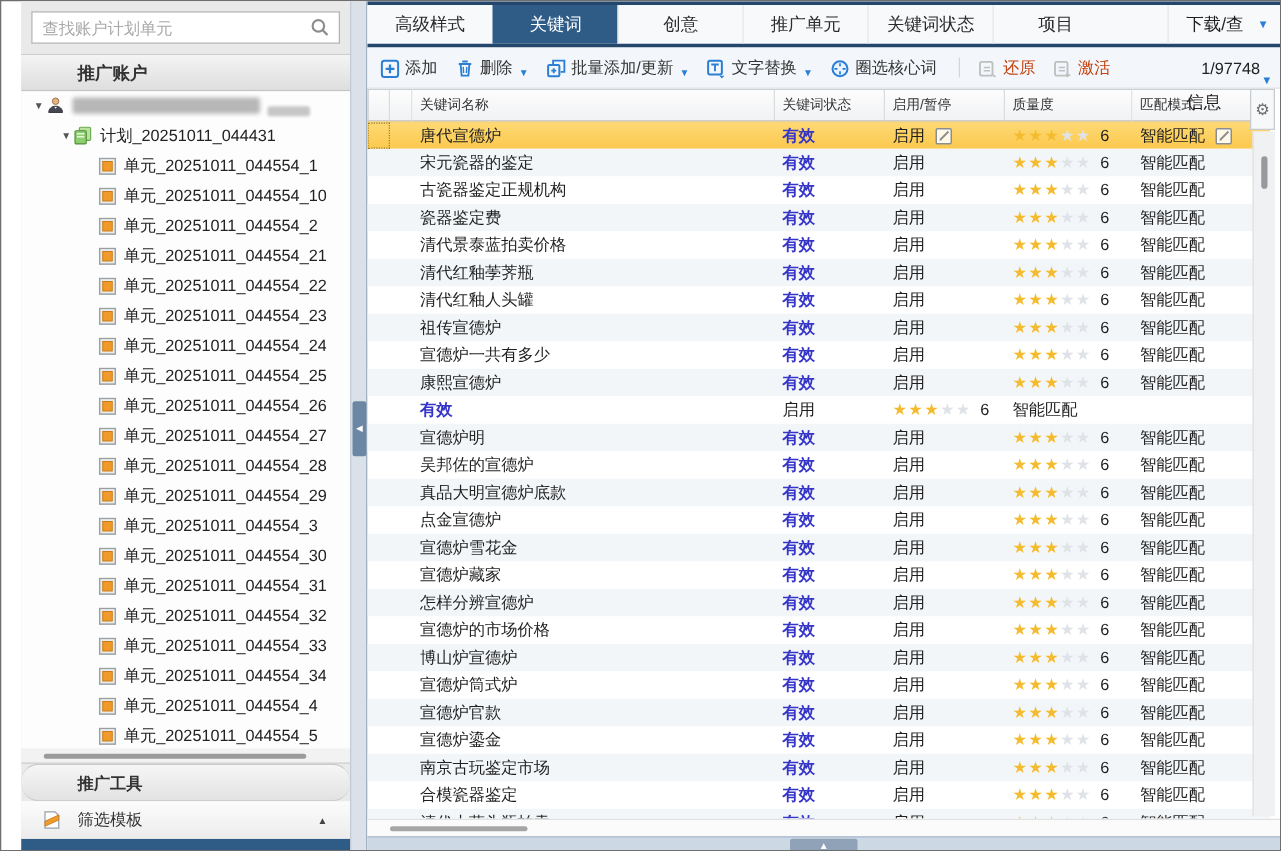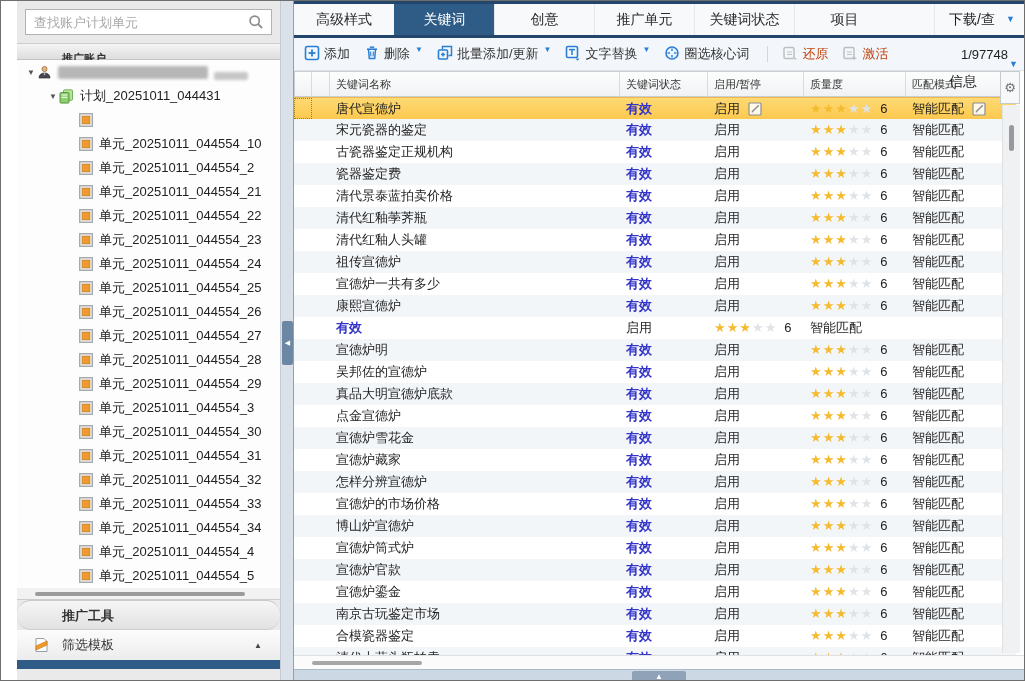--- a/index.html
+++ b/index.html
@@ -6,21 +6,21 @@
   html,body { background:#fff; }
   body { font-family: "Liberation Sans", "DejaVu Sans", sans-serif; }
   .app { width:1025px; height:681px; border:1px solid #6e6e6e; display:flex; overflow:hidden; background:#fff;padding-left:16px; }
 
   
   .sidebar { width:263px; display:flex; flex-direction:column; background:#eaeaea; flex:none; }
   .search-wrap { height:42px; padding:8px 8px 0 8px; background:#e9e9e9; position:relative; }
   .search-wrap input { width:100%; height:26px; border:1px solid #b2b2b2; padding:0 26px 0 8px; font-size:13px; color:#333; background:#fff; font-family:inherit; }
   .search-wrap input::placeholder { color:#a9a9a9; }
   .search-ic { position:absolute; right:16px; top:13px; }
-  .side-header { height:17px; line-height:28px; background:linear-gradient(#f4f4f4,#dedede); border-top:1px solid #cdcdcd; border-bottom:1px solid #c3c3c3; font-size:11px; font-weight:bold; color:#333; padding-left:45px; }
+  .side-header { height:30px; line-height:28px; background:linear-gradient(#f4f4f4,#dedede); border-top:1px solid #cdcdcd; border-bottom:1px solid #c3c3c3; font-size:14px; font-weight:bold; color:#333; padding-left:45px; }
   .tree { height:528px; background:#fdfdfd; overflow:hidden; font-size:13px; color:#222; }
   .trow { height:24px; display:flex; align-items:center; white-space:nowrap; cursor:default; }
   .trow .tw { width:12px; text-align:center; font-size:8px; color:#555; flex:none; }
   .trow .ticon { flex:none; display:inline-flex; margin-right:6px; }
   .tlabel { overflow:hidden; }
   .acct { padding-left:8px; }
   .blur-name { width:150px; height:13px; background:#b7b7b7; border-radius:2px; filter:blur(1.6px); }
   .blur-tail { width:34px; height:8px; background:#c6c6c6; border-radius:2px; filter:blur(1.4px); margin:8px 0 0 6px; }
   .plan { padding-left:30px; }
   .unit { padding-left:62px; }
@@ -39,21 +39,21 @@
   
   .main { flex:1; position:relative; background:#fff; display:flex; flex-direction:column; }
   .tabbar { height:37px; border-top:3px solid #24466b; border-bottom:3px solid #24466b; background:#f7f9fb; display:flex; align-items:stretch; flex:none;gap:40px; }
   .tab { width:100px; line-height:31px; text-align:center; font-size:14px; color:#2b2b2b; cursor:pointer; }
   .tab + .tab { border-left:1px solid #e2e8ee; }
   .tab.active { background:#2e5c86; color:#fff; border-left-color:transparent; }
   .download { margin-left:auto; line-height:31px; font-size:14px; color:#1f1f1f; padding:0 26px 0 14px; border-left:1px solid #e2e8ee; position:relative; cursor:pointer; }
   .download .dl-caret { position:absolute; right:9px; top:0; color:#2a7fd4; font-size:9px; }
 
   .toolbar { height:33px; background:#f3f7fb; border-bottom:1px solid #e2e2e2; display:flex; align-items:center; padding-left:10px; font-size:13px; color:#333; flex:none; position:relative; }
-  .tbtn { display:inline-flex; align-items:flex-start; gap:4px; margin-right:14px; cursor:pointer; }
+  .tbtn { display:inline-flex; align-items:flex-end; gap:4px; margin-right:14px; cursor:pointer; }
   .tbtn .caret { color:#2a7fd4; font-size:8px; margin-left:1px; }
   .tbtn.disabled { color:#c2410c; cursor:default; }
   .tsep { width:1px; height:16px; background:#d0d7de; margin:0 14px 0 4px; }
   .counter { margin-left:auto; padding-right:16px; font-size:13px; color:#222; }
   .counter-caret { position:absolute; right:6px; top:21px; color:#2a7fd4; font-size:9px; cursor:pointer; }
 
   .grid-cols { display:grid; grid-template-columns:18px 18px 290px 88px 96px 102px 110px; }
   .t-header { height:26px; width:722px; flex:none; }
   .t-header .hc { border-right:1px solid #d8dce0; border-top:1px solid #c9ced3; border-bottom:1px solid #c9ced3; background:linear-gradient(#fdfdfd,#f1f2f4); font-size:11px; color:#333; line-height:24px; padding:0 6px; white-space:nowrap; overflow:hidden; }
   .t-header .hc.first { border-left:1px solid #c9ced3; }
@@ -128,20 +128,21 @@
         <span class="tlabel">计划_20251011_044431</span>
       </div>
       <div id="unit-list">
           <div class="trow unit">
     <span class="ticon">
       <svg width="14" height="14" viewBox="0 0 14 14">
                 <rect x="0.7" y="0.7" width="12.6" height="12.6" fill="#ececec" stroke="#9aa0a6" stroke-width="1.2"></rect>
                 <rect x="3.2" y="3.2" width="7.6" height="7.6" fill="#f09a2c" stroke="#c87d18" stroke-width="0.8"></rect>
               </svg>
     </span>
+    <span class="tlabel">单元_20251011_044554_1</span>
   </div>
           <div class="trow unit">
     <span class="ticon">
       <svg width="14" height="14" viewBox="0 0 14 14">
                 <rect x="0.7" y="0.7" width="12.6" height="12.6" fill="#ececec" stroke="#9aa0a6" stroke-width="1.2"></rect>
                 <rect x="3.2" y="3.2" width="7.6" height="7.6" fill="#f09a2c" stroke="#c87d18" stroke-width="0.8"></rect>
               </svg>
     </span>
     <span class="tlabel">单元_20251011_044554_10</span>
   </div>

